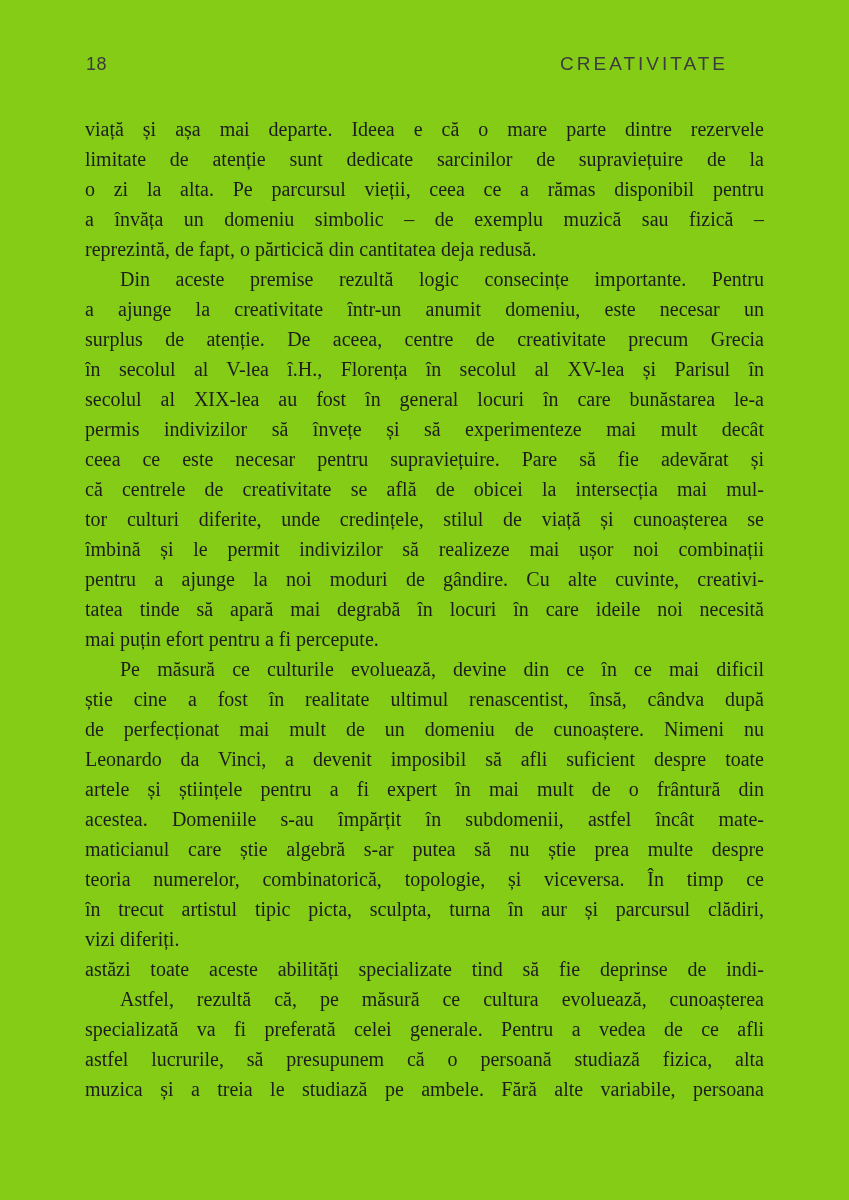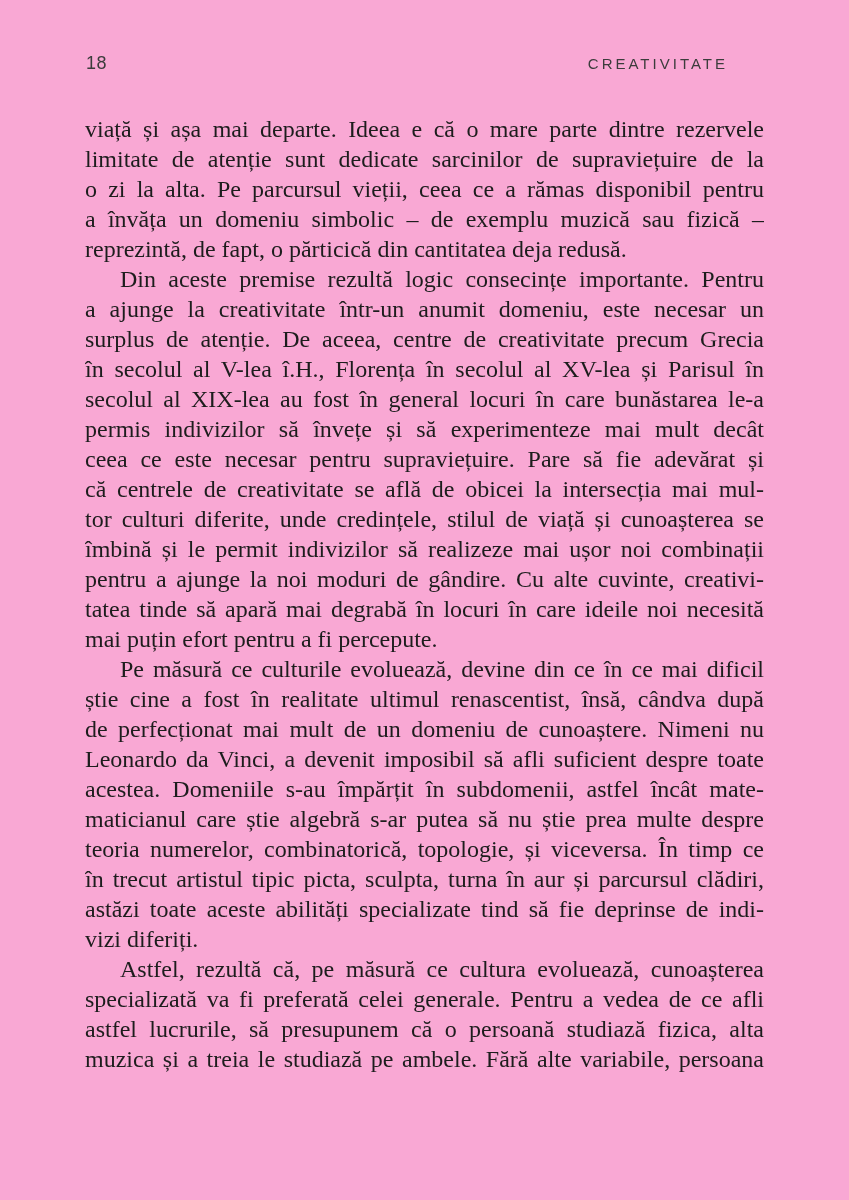--- a/index.html
+++ b/index.html
@@ -22,31 +22,31 @@
     display: flex;
     justify-content: space-between;
     align-items: baseline;
     font-family: "Liberation Sans", sans-serif;
   }
   .page-number {
     font-size: 18px;
     letter-spacing: 0.5px;
   }
   .running-title {
-    font-size: 15px;
+    font-size: 19px;
     letter-spacing: 3px;
     padding-right: 36px;
   }
   .text-block {
     position: absolute;
     top: 114px;
     left: 85px;
     width: 679px;
     font-family: "Liberation Serif", serif;
-    font-size: 24px;
+    font-size: 20px;
     line-height: 30px;
   }
   .para {
     margin: 0;
   }
   .line {
     height: 30px;
     overflow: hidden;
     text-align: justify;
     text-align-last: justify;
@@ -55,21 +55,21 @@
   .line.last {
     text-align-last: left;
   }
   .line.indent {
     padding-left: 35px;
   }
 </style>
 </head>
 <body>
 
-<div class="page" style="background: #f9a8d4;">
+<div class="page" style="background: #84cc16;">
 
   <div class="running-head" style="color: rgb(60, 60, 60);">
     <span class="page-number">18</span>
     <span class="running-title">CREATIVITATE</span>
   </div>
 
   <div class="text-block" id="text-block" style="color: rgb(29, 29, 29);">
       <div class="para">
         <div class="line">viață și așa mai departe. Ideea e că o mare parte dintre rezervele</div>
         <div class="line">limitate de atenție sunt dedicate sarcinilor de supraviețuire de la</div>
@@ -90,26 +90,27 @@
         <div class="line">îmbină și le permit indivizilor să realizeze mai ușor noi combinații</div>
         <div class="line">pentru a ajunge la noi moduri de gândire. Cu alte cuvinte, creativi-</div>
         <div class="line">tatea tinde să apară mai degrabă în locuri în care ideile noi necesită</div>
         <div class="line last">mai puțin efort pentru a fi percepute.</div>
       </div>
       <div class="para">
         <div class="line indent">Pe măsură ce culturile evoluează, devine din ce în ce mai dificil</div>
         <div class="line">știe cine a fost în realitate ultimul renascentist, însă, cândva după</div>
         <div class="line">de perfecționat mai mult de un domeniu de cunoaștere. Nimeni nu</div>
         <div class="line">Leonardo da Vinci, a devenit imposibil să afli suficient despre toate</div>
+        <div class="line">artele și științele pentru a fi expert în mai mult de o frântură din</div>
         <div class="line">acestea. Domeniile s-au împărțit în subdomenii, astfel încât mate-</div>
         <div class="line">maticianul care știe algebră s-ar putea să nu știe prea multe despre</div>
         <div class="line">teoria numerelor, combinatorică, topologie, și viceversa. În timp ce</div>
         <div class="line">în trecut artistul tipic picta, sculpta, turna în aur și parcursul clădiri,</div>
+        <div class="line last">vizi diferiți.</div>
         <div class="line">astăzi toate aceste abilități specializate tind să fie deprinse de indi-</div>
-        <div class="line last">vizi diferiți.</div>
       </div>
       <div class="para">
         <div class="line indent">Astfel, rezultă că, pe măsură ce cultura evoluează, cunoașterea</div>
         <div class="line">specializată va fi preferată celei generale. Pentru a vedea de ce afli</div>
         <div class="line">astfel lucrurile, să presupunem că o persoană studiază fizica, alta</div>
         <div class="line">muzica și a treia le studiază pe ambele. Fără alte variabile, persoana</div>
       </div>
     </div>
 
 </div>

